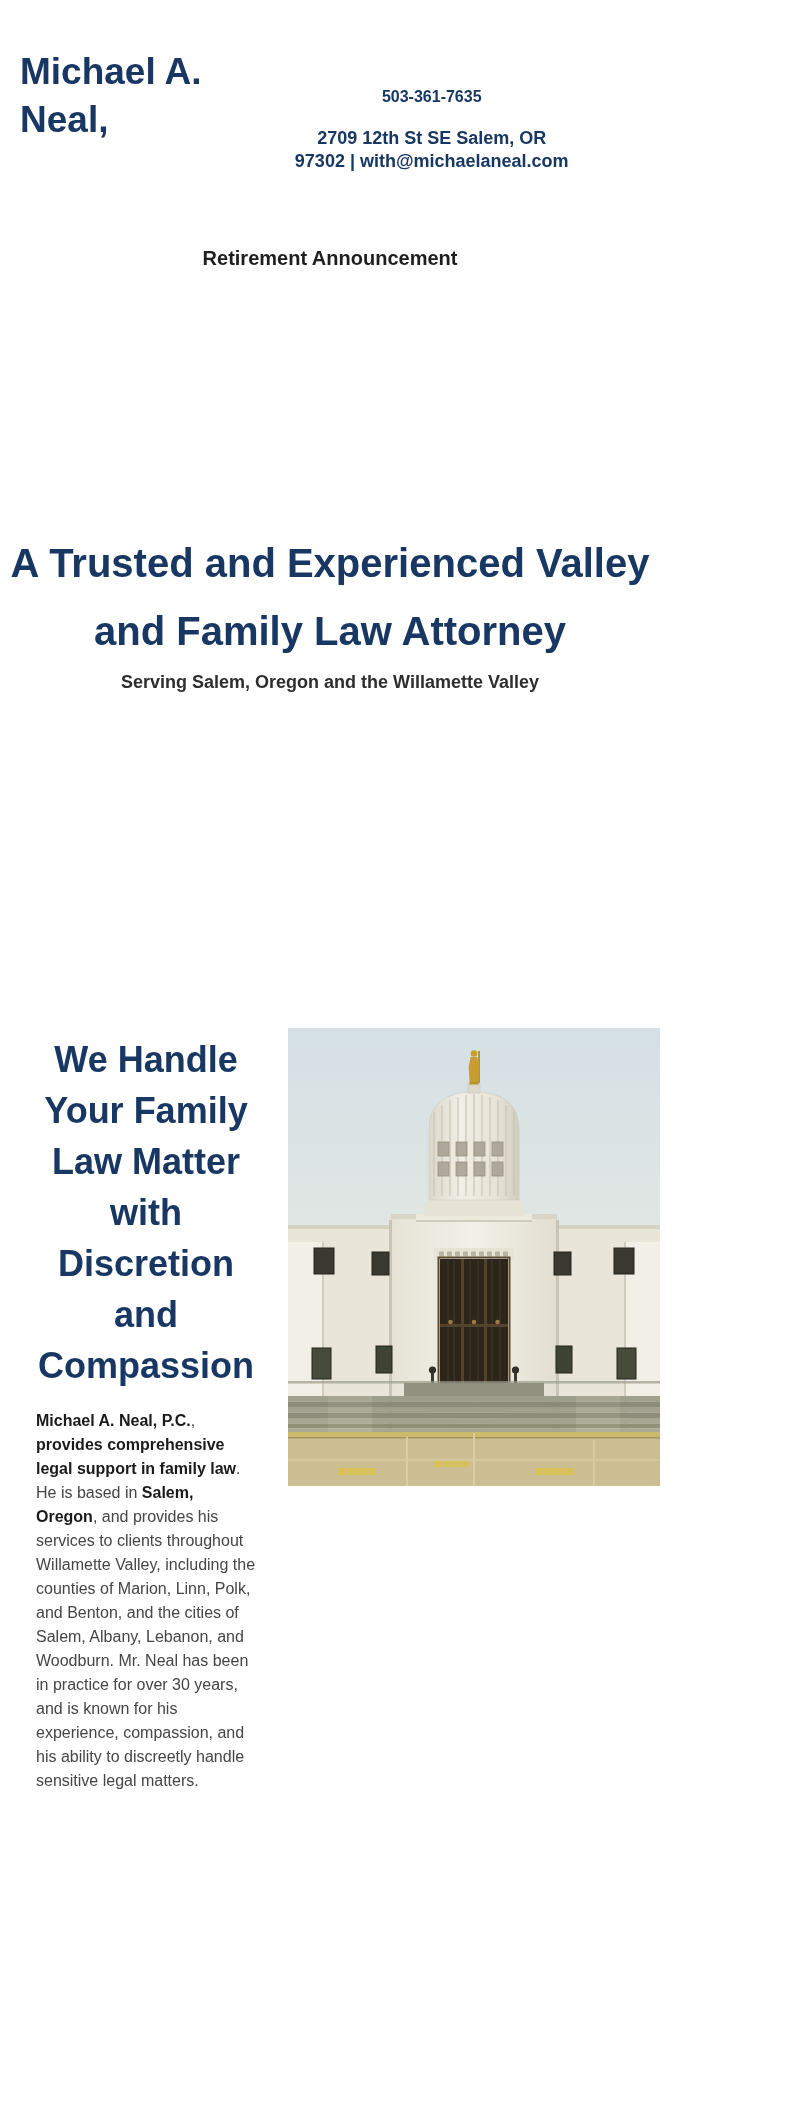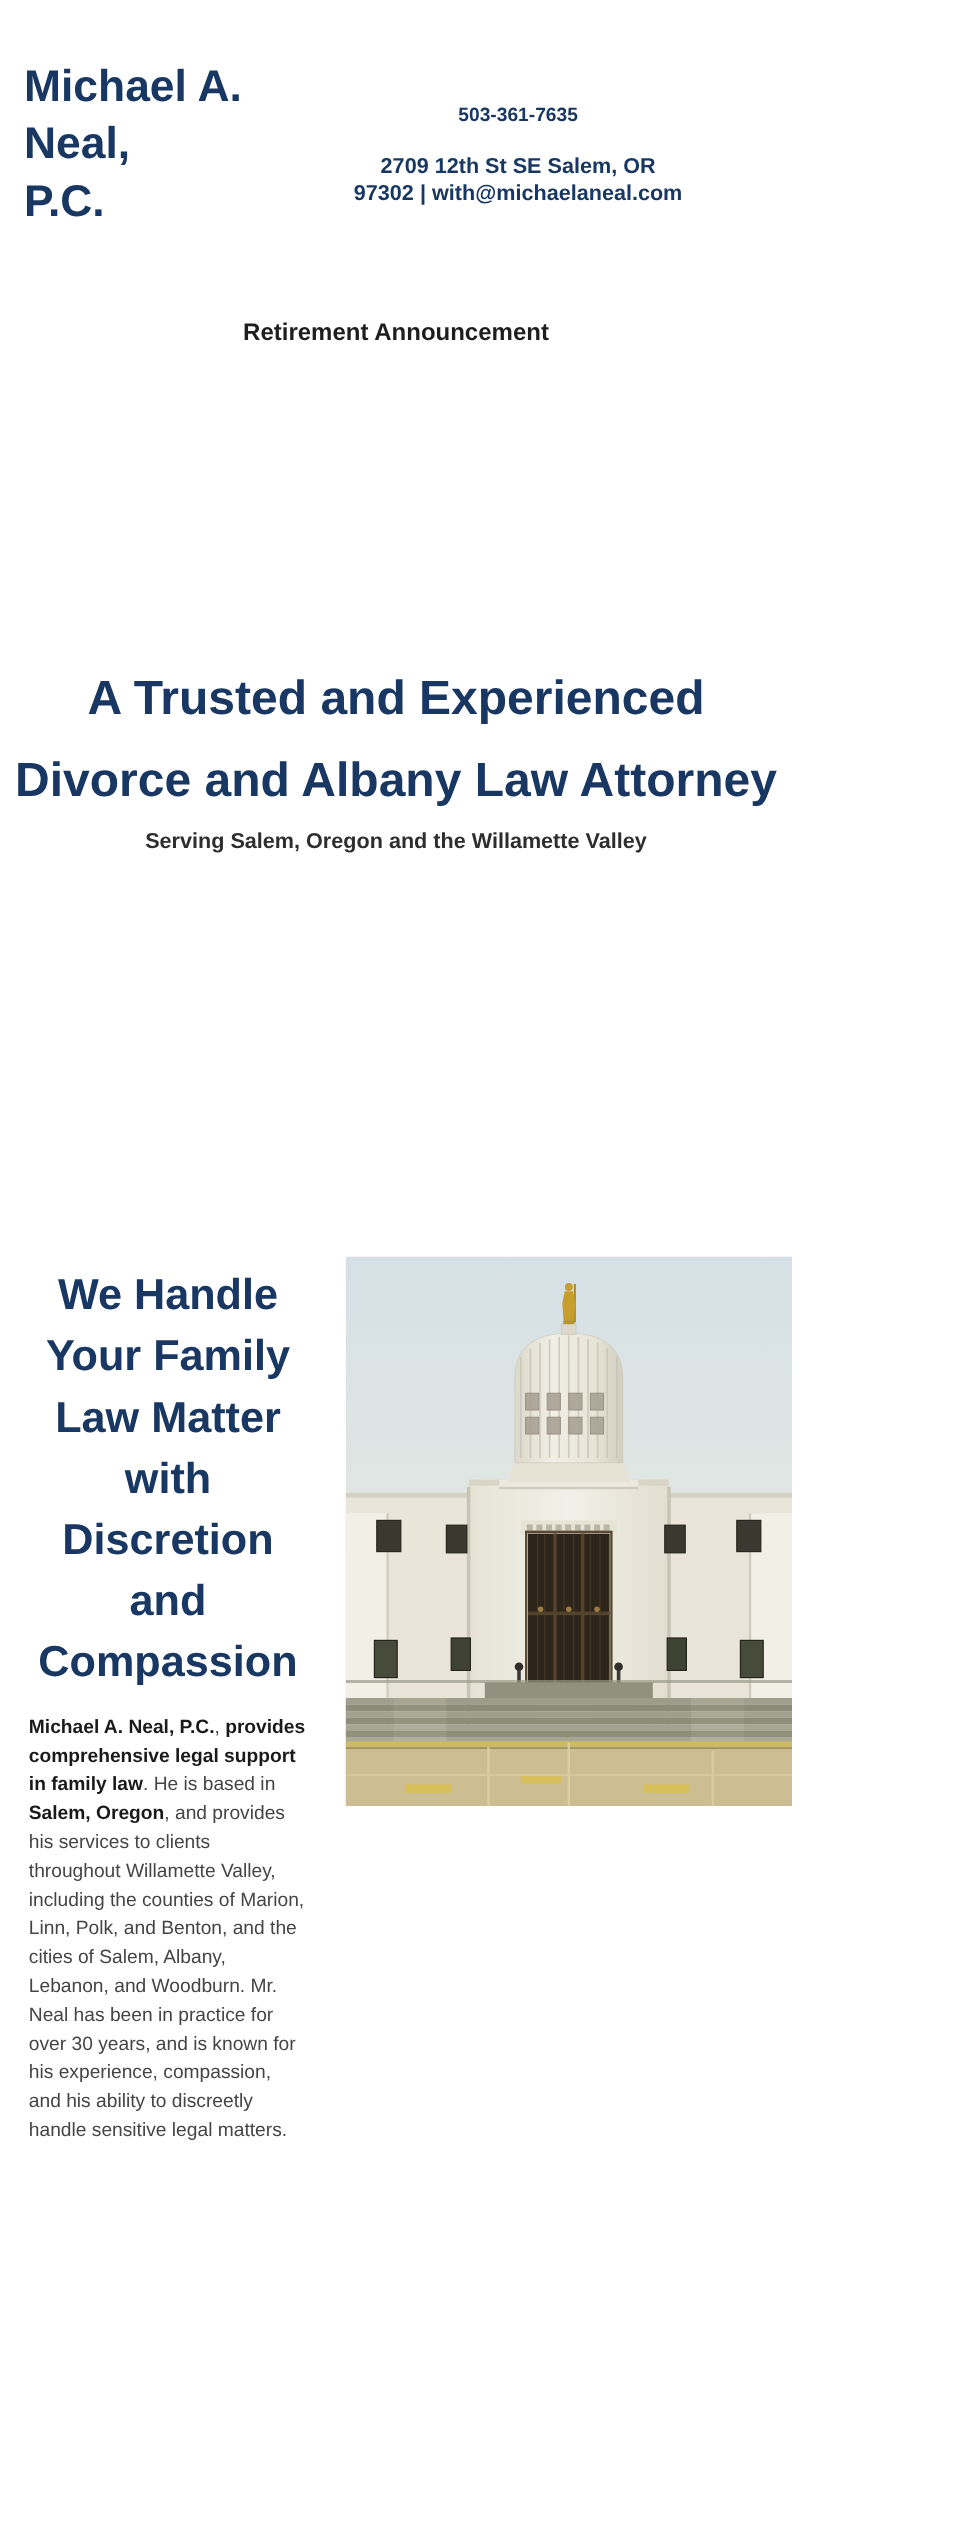--- a/index.html
+++ b/index.html
@@ -27,55 +27,54 @@
 
   
   .hero { margin-top:256px; text-align:center; }
   .hero h1 { margin:0 auto; max-width:700px; font-size:40px; line-height:68px; font-weight:bold;
              color:var(--navy, #183762); }
   .hero h2 { margin:6px 0 0 0; font-size:18px; line-height:23px; font-weight:bold;
              color:var(--subtitle-dark, #2e2e2e); }
 
   
   .services { margin-top:334px; display:flex; align-items:flex-start; }
-  .services-left { width:408px; box-sizing:border-box; padding:6px 32px 0 24px; }
+  .services-left { width:408px; box-sizing:border-box; padding:6px 32px 0 36px; }
   .services-left h2 { margin:0; font-size:36px; line-height:51px; font-weight:bold; text-align:center;
                       color:var(--navy, #183762); }
   .services-left p { margin:18px 0 0 0; font-size:16px; line-height:24px;
                      color:var(--body-gray, #454545); }
   .services-left p strong { color:var(--body-bold, #1a1a1a); }
   .services-image { margin:0; width:372px; height:458px; }
   .services-image svg { display:block; }
 </style>
 </head>
 <body>
 
 <div class="page">
 
   <header class="header">
     <div class="logo">
       <div>Michael A. Neal,</div>
-      <div>P.C.</div>
     </div>
     <div class="contact">
       <a class="phone">503-361-7635</a>
       <p class="address">
         <span>2709 12th St SE Salem, OR 97302</span>
         <span class="sep">|</span>
         <a>with@michaelaneal.com</a>
       </p>
     </div>
   </header>
 
   <section class="announcement">
     <h3>Retirement Announcement</h3>
   </section>
 
   <section class="hero">
-    <h1>A Trusted and Experienced Divorce and Albany Law Attorney</h1>
+    <h1>A Trusted and Experienced Valley and Family Law Attorney</h1>
     <h2>Serving Salem, Oregon and the Willamette Valley</h2>
   </section>
 
   <section class="services">
     <div class="services-left">
       <h2>We Handle Your Family Law Matter with Discretion and Compassion</h2>
       <p><strong>Michael A. Neal, P.C.</strong><span>, </span><strong>provides comprehensive legal support in family law</strong><span>. He is based in </span><strong>Salem, Oregon</strong><span>, and provides his services to clients throughout Willamette Valley, including the counties of Marion, Linn, Polk, and Benton, and the cities of Salem, Albany, Lebanon, and Woodburn. Mr. Neal has been in practice for over 30 years, and is known for his experience, compassion, and his ability to discreetly handle sensitive legal matters.</span></p>
     </div>
 
     <figure class="services-image">

